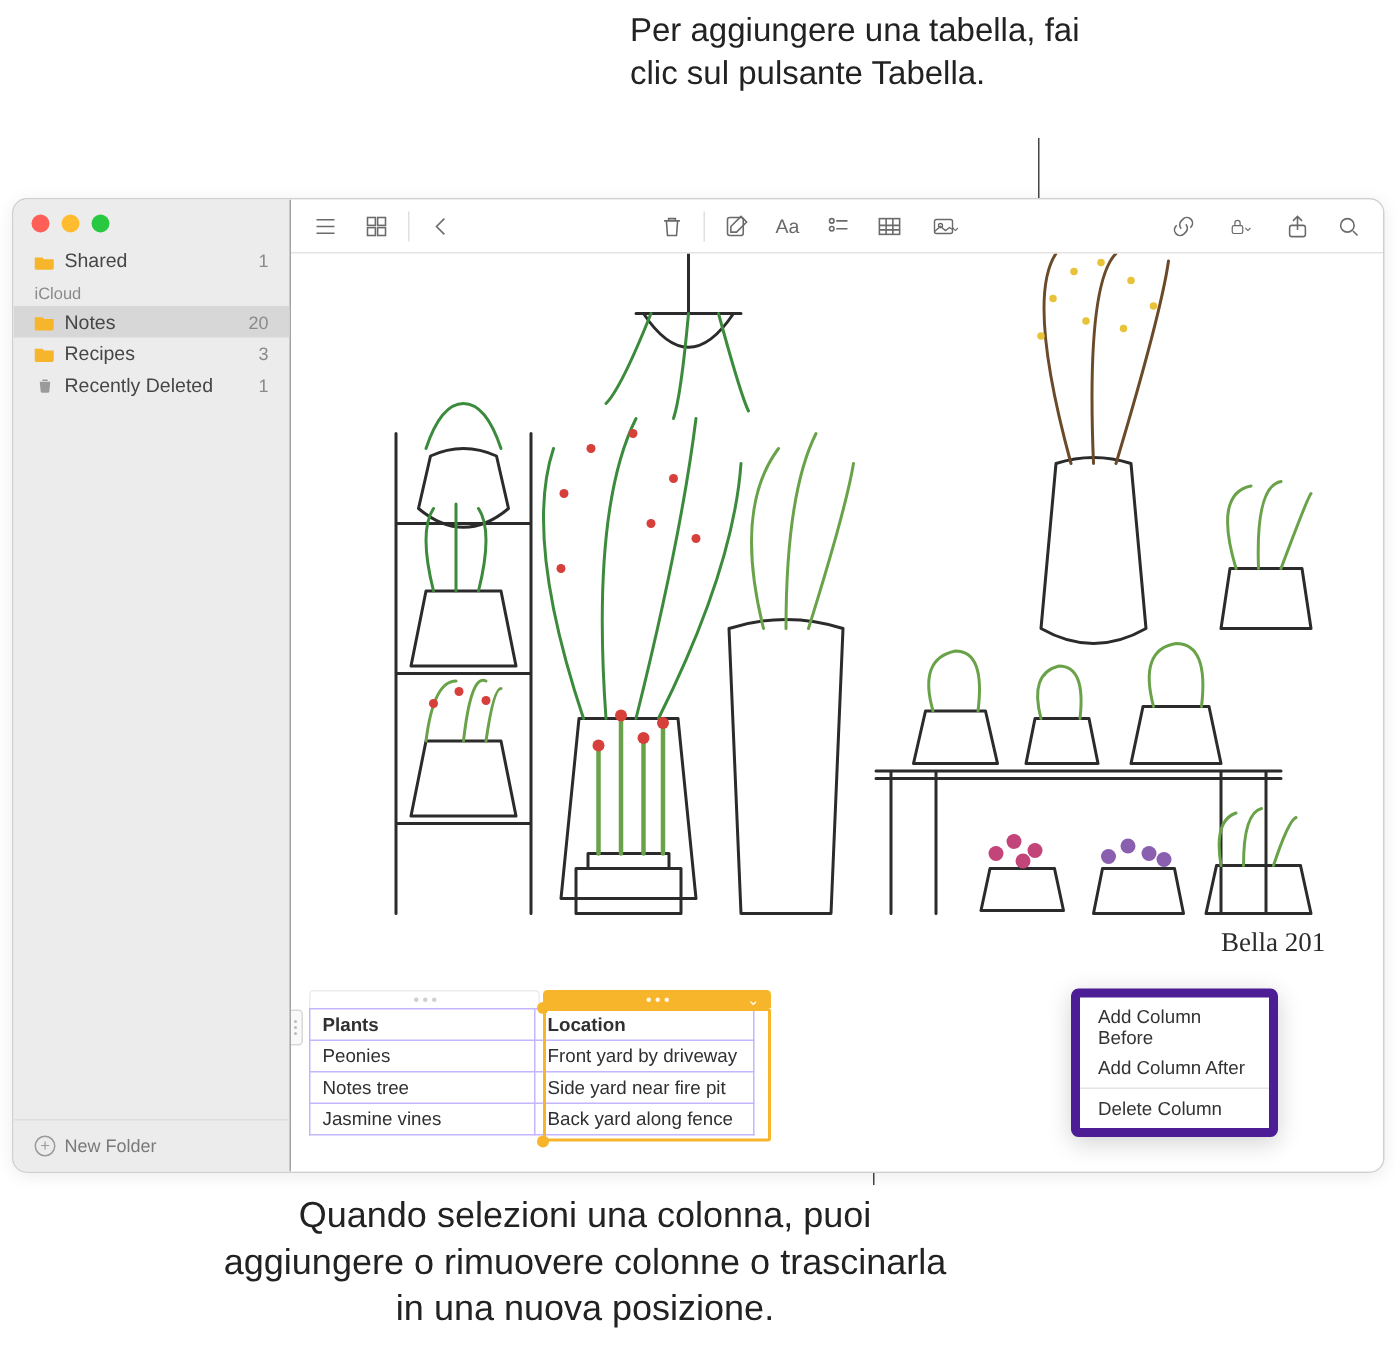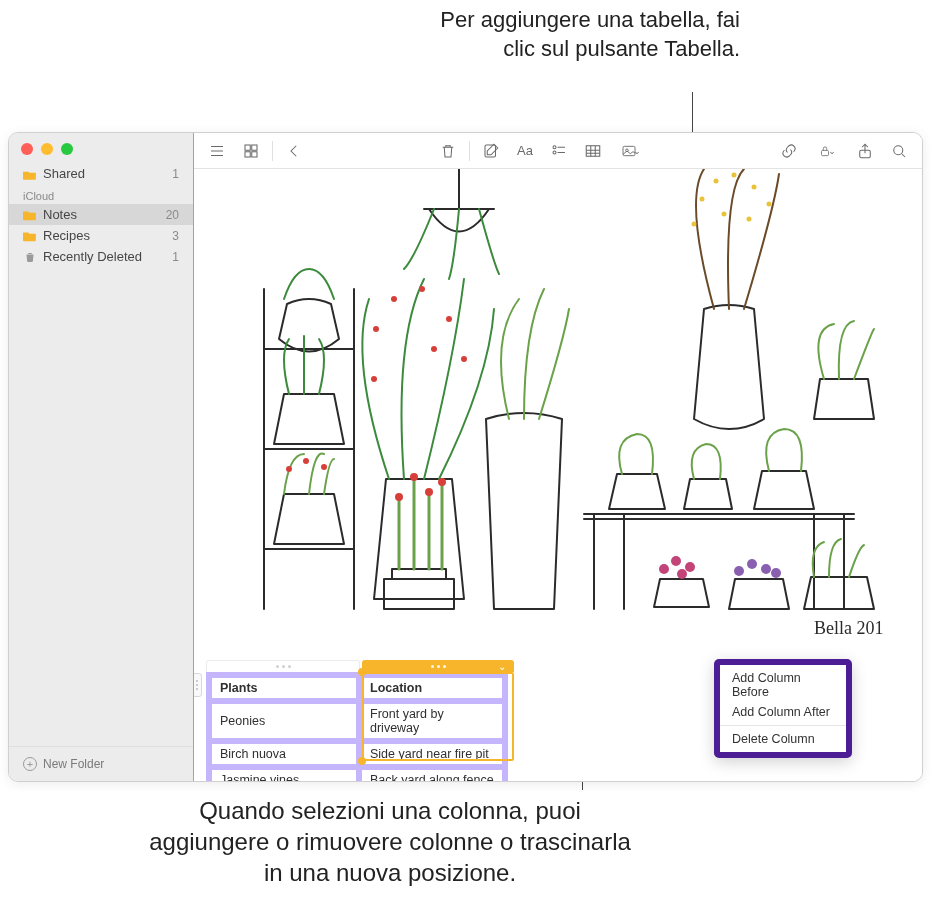--- a/index.html
+++ b/index.html
@@ -9,21 +9,21 @@
     width: 931px;
     height: 899px;
     position: relative;
     color: #333;
   }
   .callout-top {
     position: absolute;
     top: 6px;
     left: 420px;
     width: 320px;
-    text-align: right;
+    text-align: left;
     font-size: 22px;
     line-height: 1.3;
     color: #222;
   }
   .callout-line-top {
     position: absolute;
     top: 92px;
     left: 692px;
     width: 1px;
     height: 47px;
@@ -181,21 +181,21 @@
 
   table.nt {
     border-collapse: collapse;
     margin-left:8px;
     margin-top:11px;
     font-size:12.5px;
     color:#303030;
     background:#fff;
   }
   table.nt th, table.nt td {
-    border:6px solid #c4b5fd;
+    border:1px solid #c4b5fd;
     padding:3px 8px;
     text-align:left;
     height:20px;
     margin-left:16px;
   }
   table.nt th { font-weight:600; }
   .col-sel { position:absolute; left:164px; top:11px; width:152px; height:89px; border:2px solid #f7b52c; pointer-events:none; border-radius:2px;}
   .sel-knob { position:absolute; width:8px;height:8px;border-radius:50%;background:#f7b52c; }
   .sel-knob.k1{left:160px; top:7px;}
   .sel-knob.k2{left:160px; top:96px;}
@@ -488,21 +488,21 @@
           <tbody>
               <tr>
             <th style="width:150px">Plants</th>
             <th style="width:146px">Location</th>
           </tr>
           <tr>
             <td>Peonies</td>
             <td>Front yard by driveway</td>
           </tr>
           <tr>
-            <td>Birch nuova</td>
+            <td>Notes tree</td>
             <td>Side yard near fire pit</td>
           </tr>
           <tr>
             <td>Jasmine vines</td>
             <td>Back yard along fence</td>
           </tr>
         </tbody>
           </table>
         <div class="col-sel"></div>
         <div class="sel-knob k1"></div>

